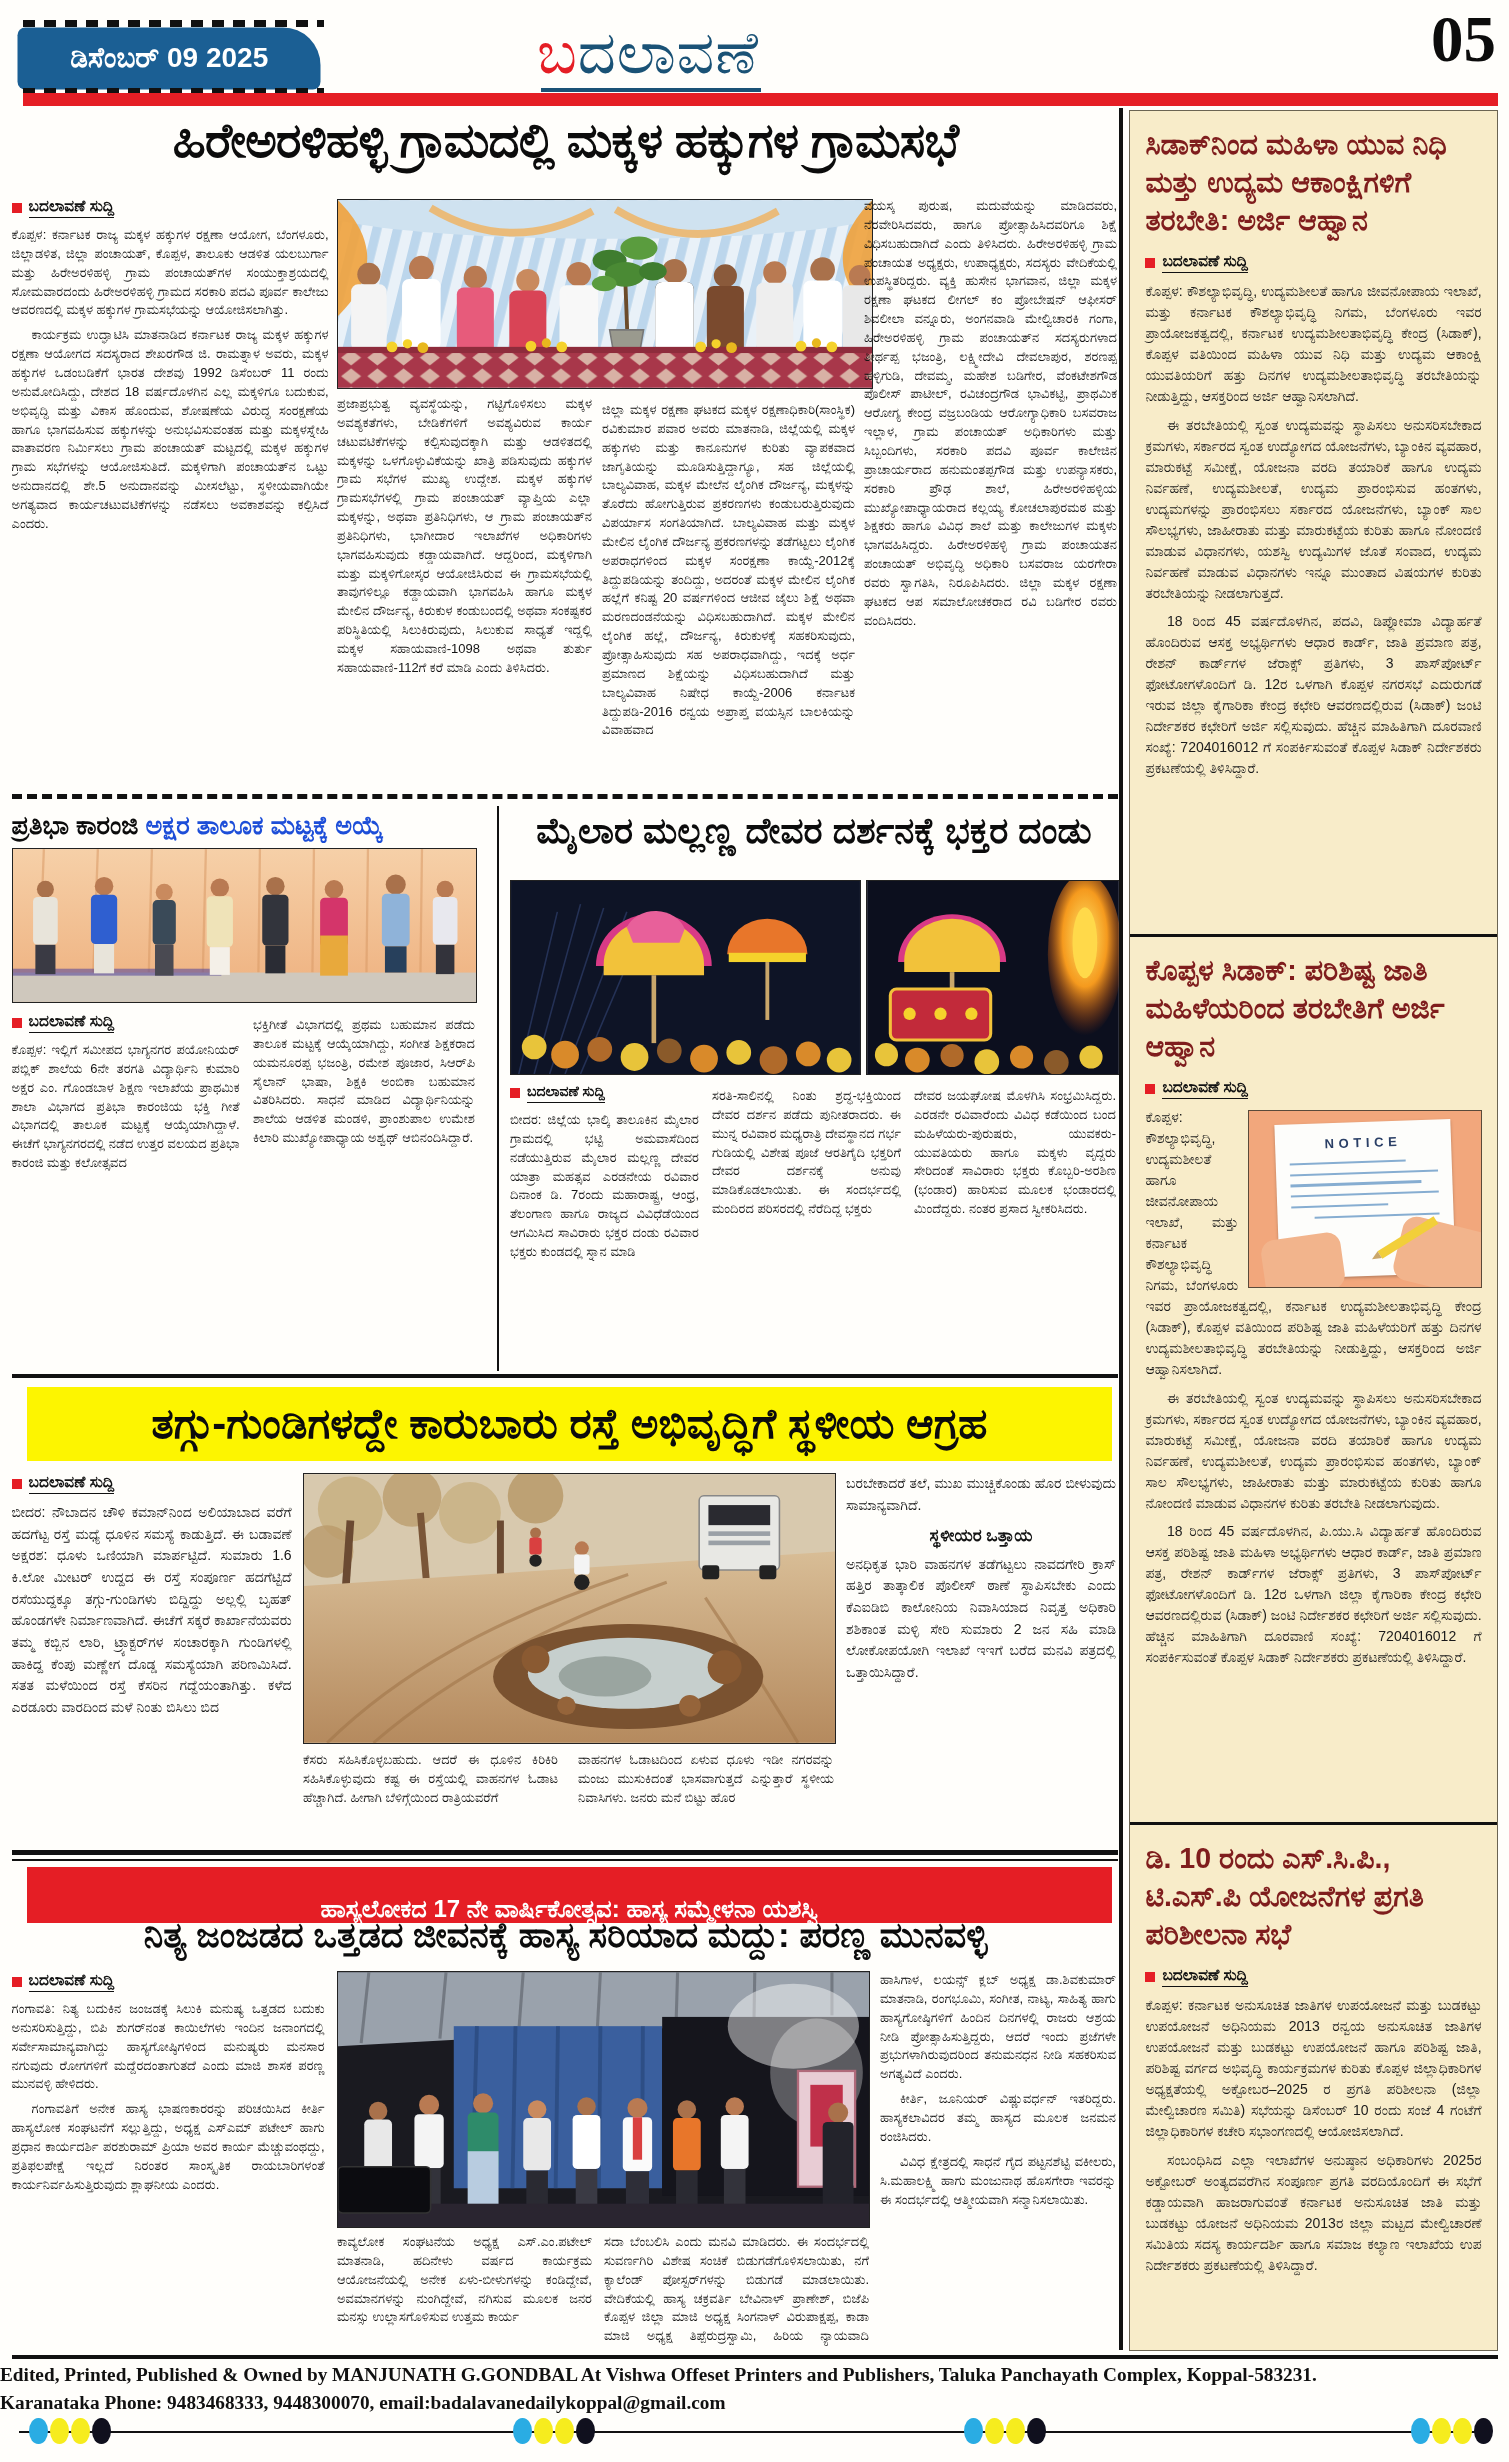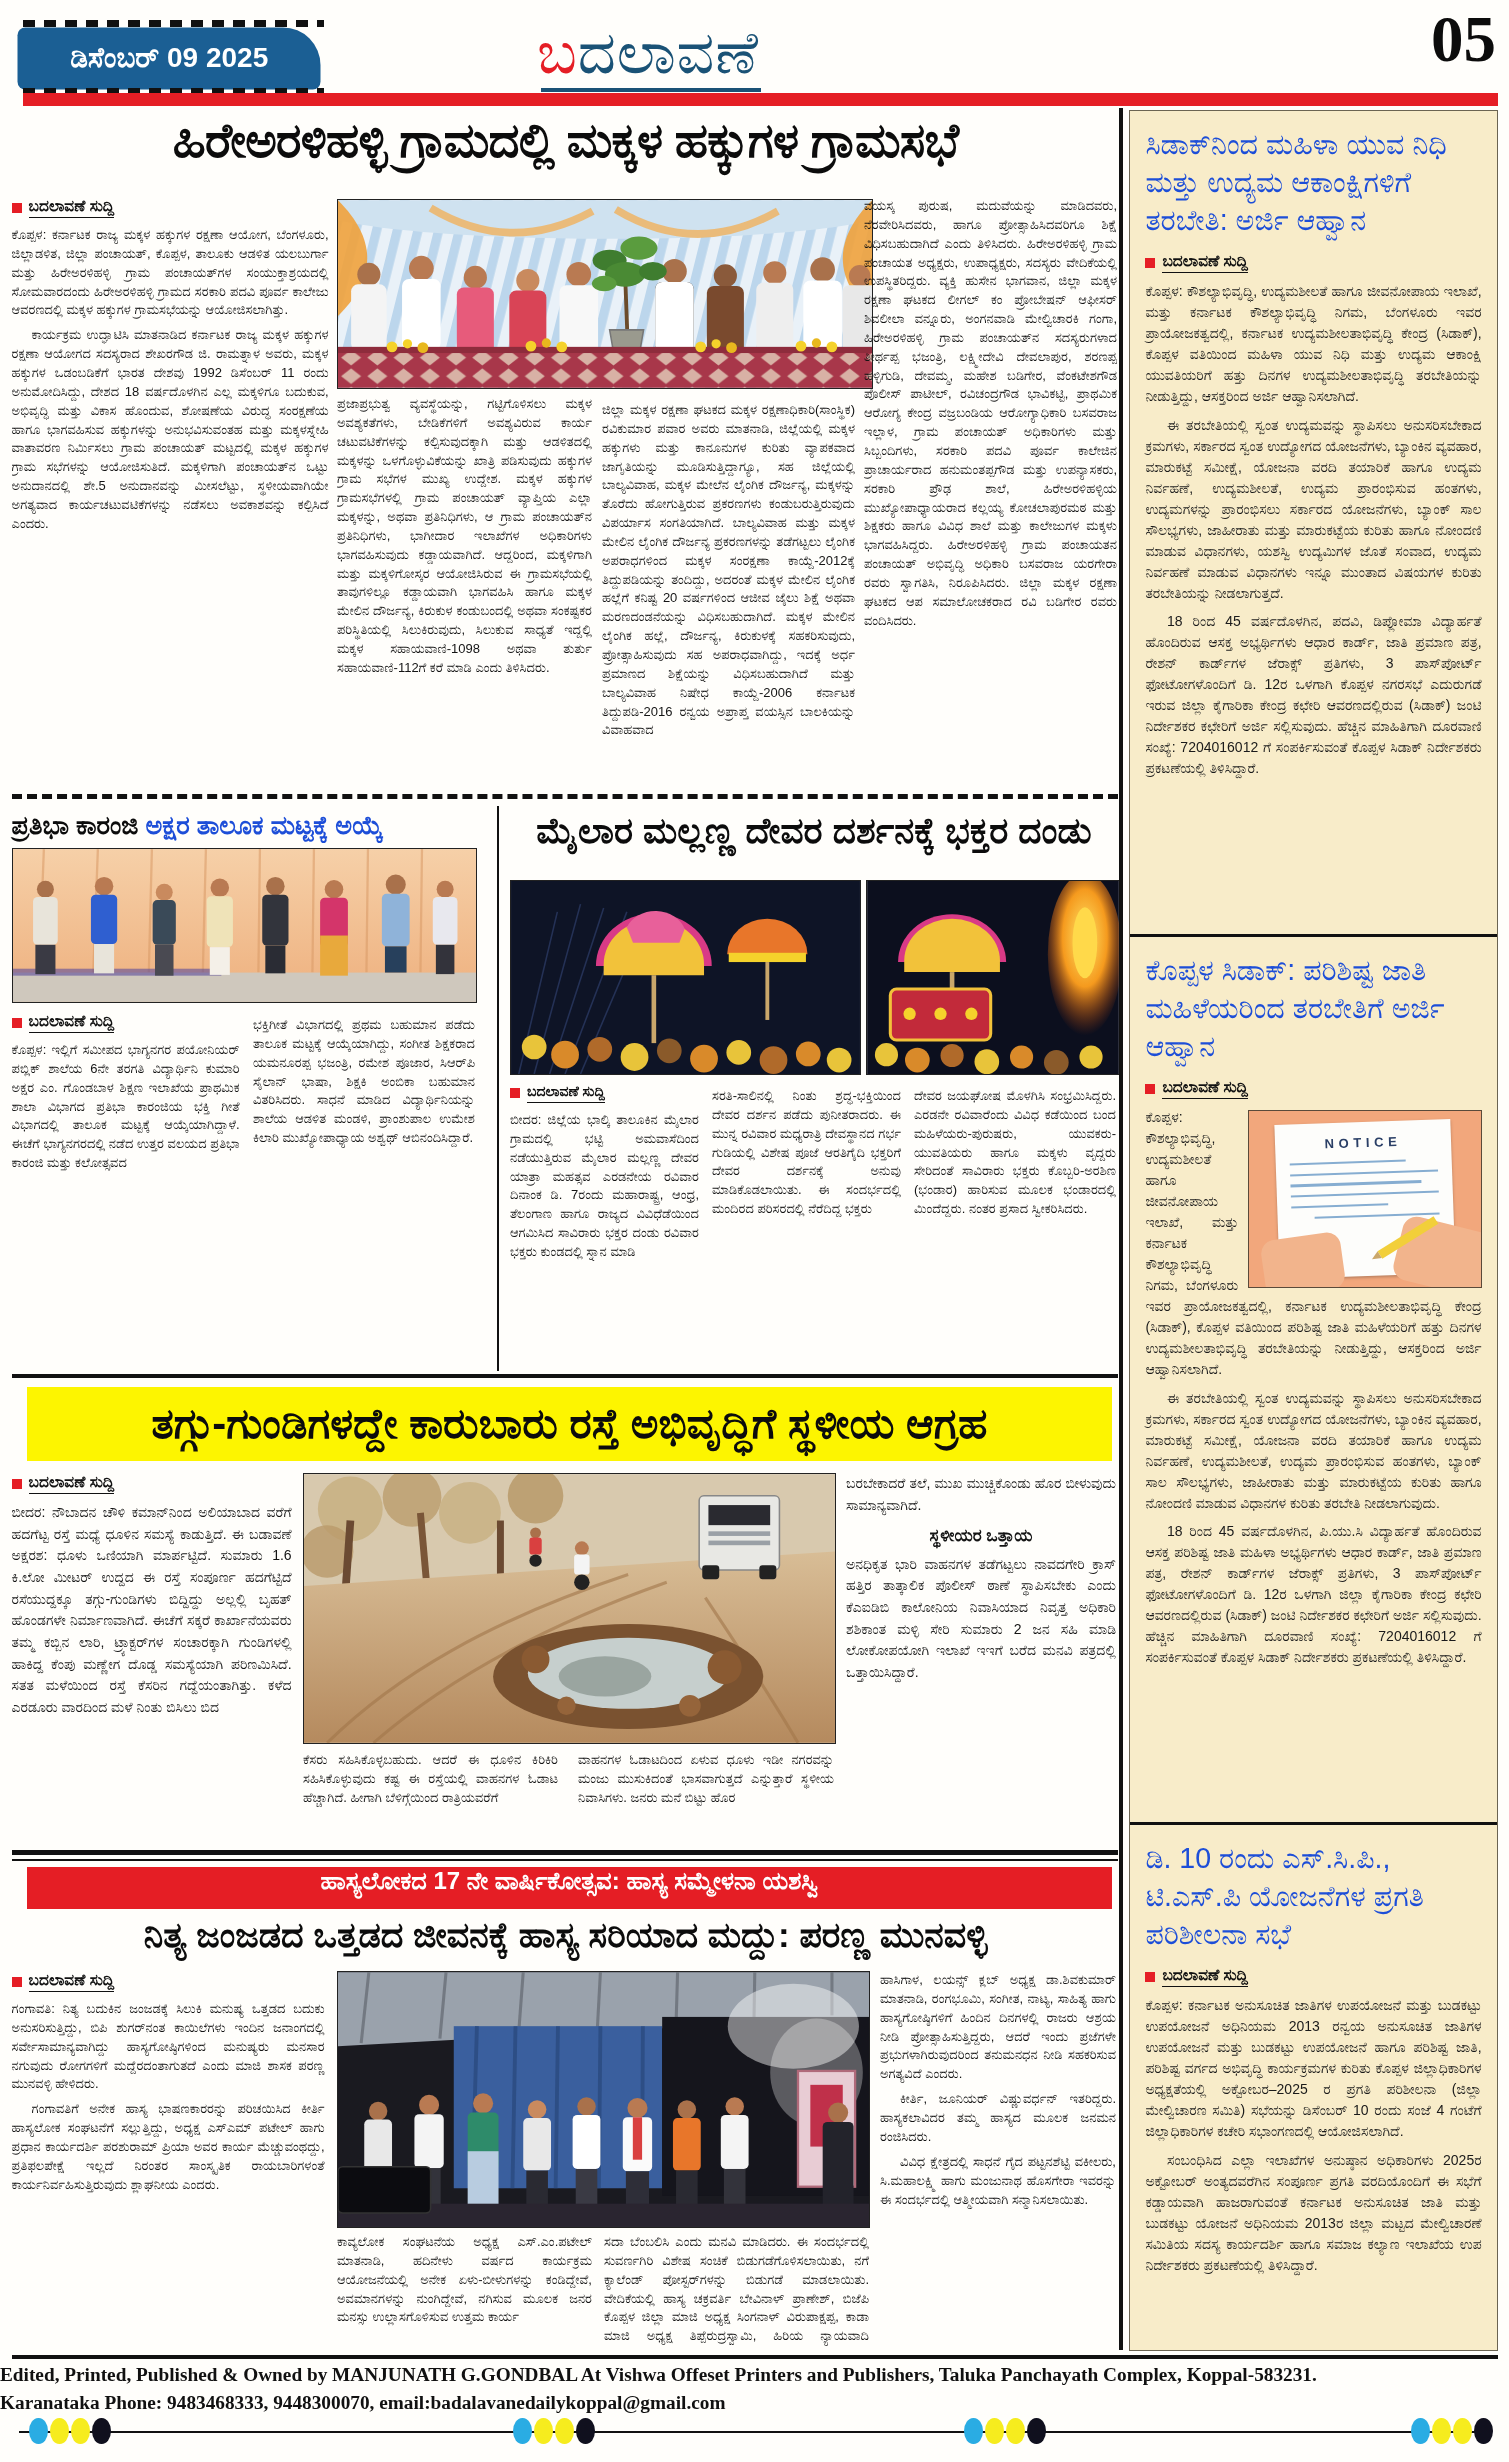--- a/index.html
+++ b/index.html
@@ -24,42 +24,42 @@
   .masthead .first{color:#e51e25;}
   .masthead .rest{color:#1a5276;}
   .masthead-underline{position:absolute;left:541px;top:88px;width:220px;height:3.9px;background:#1a5276;}
   .page-num{position:absolute;right:14px;top:1.5px;font-size:65px;font-weight:bold;color:#0c0c0c;font-family:"Liberation Serif",serif;}
   .red-bar{position:absolute;left:23px;top:93px;width:1475px;height:13px;background:#e51e25;}
   
   .sidebar-divider{position:absolute;left:1119px;top:108px;width:3.9px;height:2242px;background:#111;}
   .sidebar{position:absolute;left:1129px;top:110px;width:369px;height:2241px;background:#f8ecc9;border:0.8px solid #6b6452;box-sizing:border-box;}
   .sb-art{box-sizing:border-box;padding:15.4px 15.4px 7.7px 15.4px;overflow:hidden;}
   .sb-art.b{border-top:3.1px solid #111;}
-  .sb-headline{font-size:28.6px;font-weight:normal;line-height:1.32;color:#1d4ed8;margin-bottom:12.4px;}
+  .sb-headline{font-size:28.6px;font-weight:bold;line-height:1.32;color:#7f1d1d;margin-bottom:12.4px;}
   .sb-body{font-size:14px;line-height:1.5;text-align:justify;color:#1a1a1a;}
   .sb-body .p{margin:0 0 7.7px 0;text-indent:21.6px;}
   .sb-body .p.first{text-indent:0;}
   .sb1{height:823px;}
   .sb2{height:888px;}
   .sb3{height:528px;}
   
   .notice-illu{float:right;width:232px;height:176px;margin:3.1px 0 6.2px 9.3px;background:#f2a77c;border:1.5px solid #5a4a3a;position:relative;overflow:hidden;}
   .notice-paper{position:absolute;left:28px;top:10.8px;width:176px;height:154px;background:#fdfdfb;transform:rotate(-2deg);box-shadow:0 1.5px 3.1px rgba(0,0,0,.25);}
   .notice-word{text-align:center;margin-top:10.8px;font-weight:bold;letter-spacing:4.6px;color:#2a3f66;font-size:13px;}
   .notice-line{height:2.3px;background:#86add1;margin:8.5px 14px 0 14px;}
   .hand{position:absolute;background:#f2b48c;border-radius:14px;}
   .hand-l{left:14px;bottom:-6.2px;width:80px;height:57px;transform:rotate(-8deg);}
   .hand-r{right:-9.3px;bottom:-1.5px;width:93px;height:65px;transform:rotate(14deg);}
   .pencil{position:absolute;right:40px;bottom:45px;width:66px;height:9.3px;background:#f2cf3a;transform:rotate(-32deg);}
   .pencil:before{content:"";position:absolute;left:-9.3px;top:0;border-top:4.6px solid transparent;border-bottom:4.6px solid transparent;border-right:9.3px solid #caa76a;}
   
   .yellow-band{position:absolute;left:27px;top:1387px;width:1085px;height:74px;background:#fdf500;display:flex;align-items:center;justify-content:center;}
   .yellow-band .headline{font-size:42px;}
   
-  .kicker-band{position:absolute;left:27px;top:1867px;width:1085px;height:42px;background:#e51e25;display:flex;align-items:flex-start;justify-content:center;}
+  .kicker-band{position:absolute;left:27px;top:1867px;width:1085px;height:56px;background:#e51e25;display:flex;align-items:flex-end;justify-content:center;}
   .kicker-band .t{color:#fff;font-weight:bold;font-size:24px;}
   .subhead{font-weight:bold;font-size:17px;text-align:center;margin:4.6px 0 4.6px 0;}
   
   .footer-text{position:absolute;left:0;width:1510px;font-family:"Liberation Serif",serif;font-weight:bold;color:#111;}
   .dots-line{position:absolute;left:19.3px;top:2431px;width:1467px;height:2.3px;background:#111;}
   .dot-cluster{position:absolute;top:2418px;width:85px;height:28px;}
   .dot{position:absolute;top:0;width:18.5px;height:26px;border-radius:50%;}
   .dot.c1{left:0;background:#2aace3;}
   .dot.c2{left:21px;background:#f6ec1e;}
   .dot.c3{left:42px;background:#f6ec1e;}

